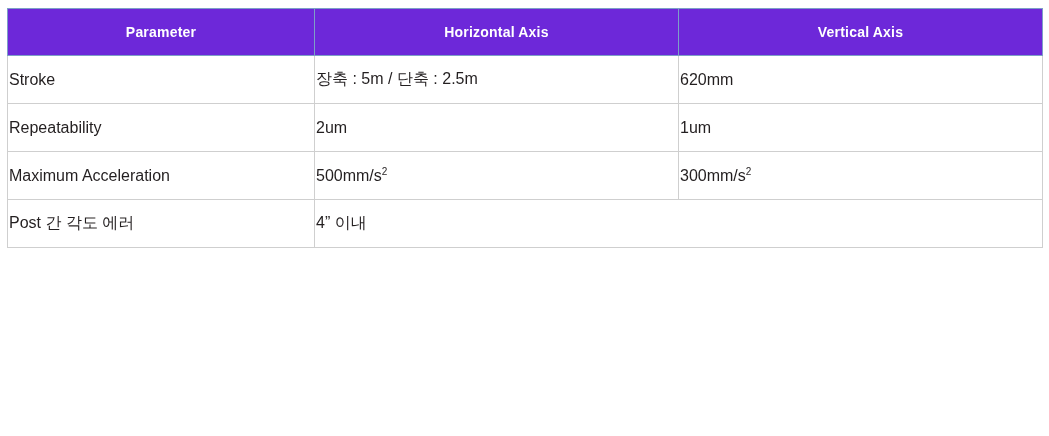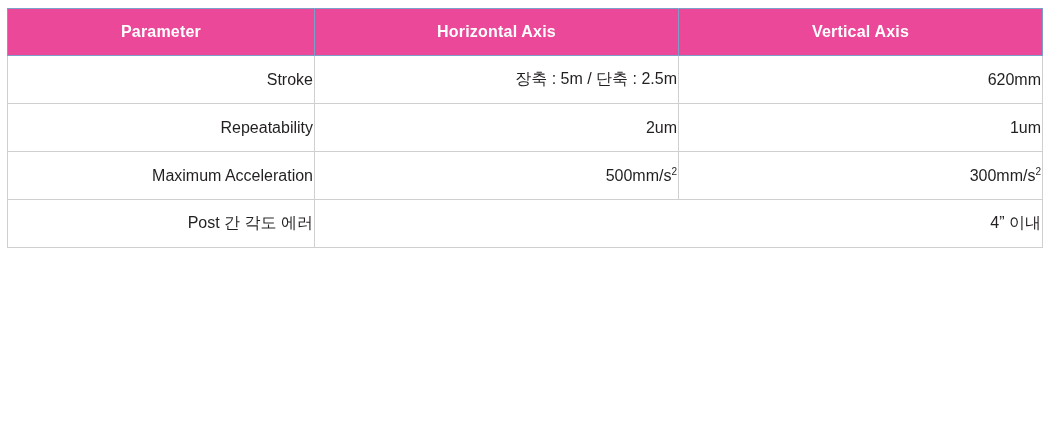--- a/index.html
+++ b/index.html
@@ -23,34 +23,34 @@
     border-collapse: collapse;
     table-layout: fixed;
     width: 1035px;
     margin: 8px 0 0 7px;
   }
   table.spec-table col.c1 { width: 307px; }
   table.spec-table col.c2 { width: 364px; }
   table.spec-table col.c3 { width: 364px; }
 
   thead th {
-    background: #ec4899;
+    background: #6d28d9;
     color: #ffffff;
-    font-size: 16px;
+    font-size: 14px;
     font-weight: bold;
     height: 44px;
     border: 1px solid #7d9fc7;
     text-align: center;
     vertical-align: middle;
     letter-spacing: 0.2px;
   }
   tbody td {
     border: 1px solid #cfcfcf;
     height: 45px;
-    text-align: right;
+    text-align: left;
     vertical-align: middle;
     font-size: 16px;
     color: #231f20;
     background: #ffffff;
   }
   tbody tr:last-child td {
     border-bottom: 1px solid #cfcfcf;
   }
   td.param {
     font-size: 16px;

